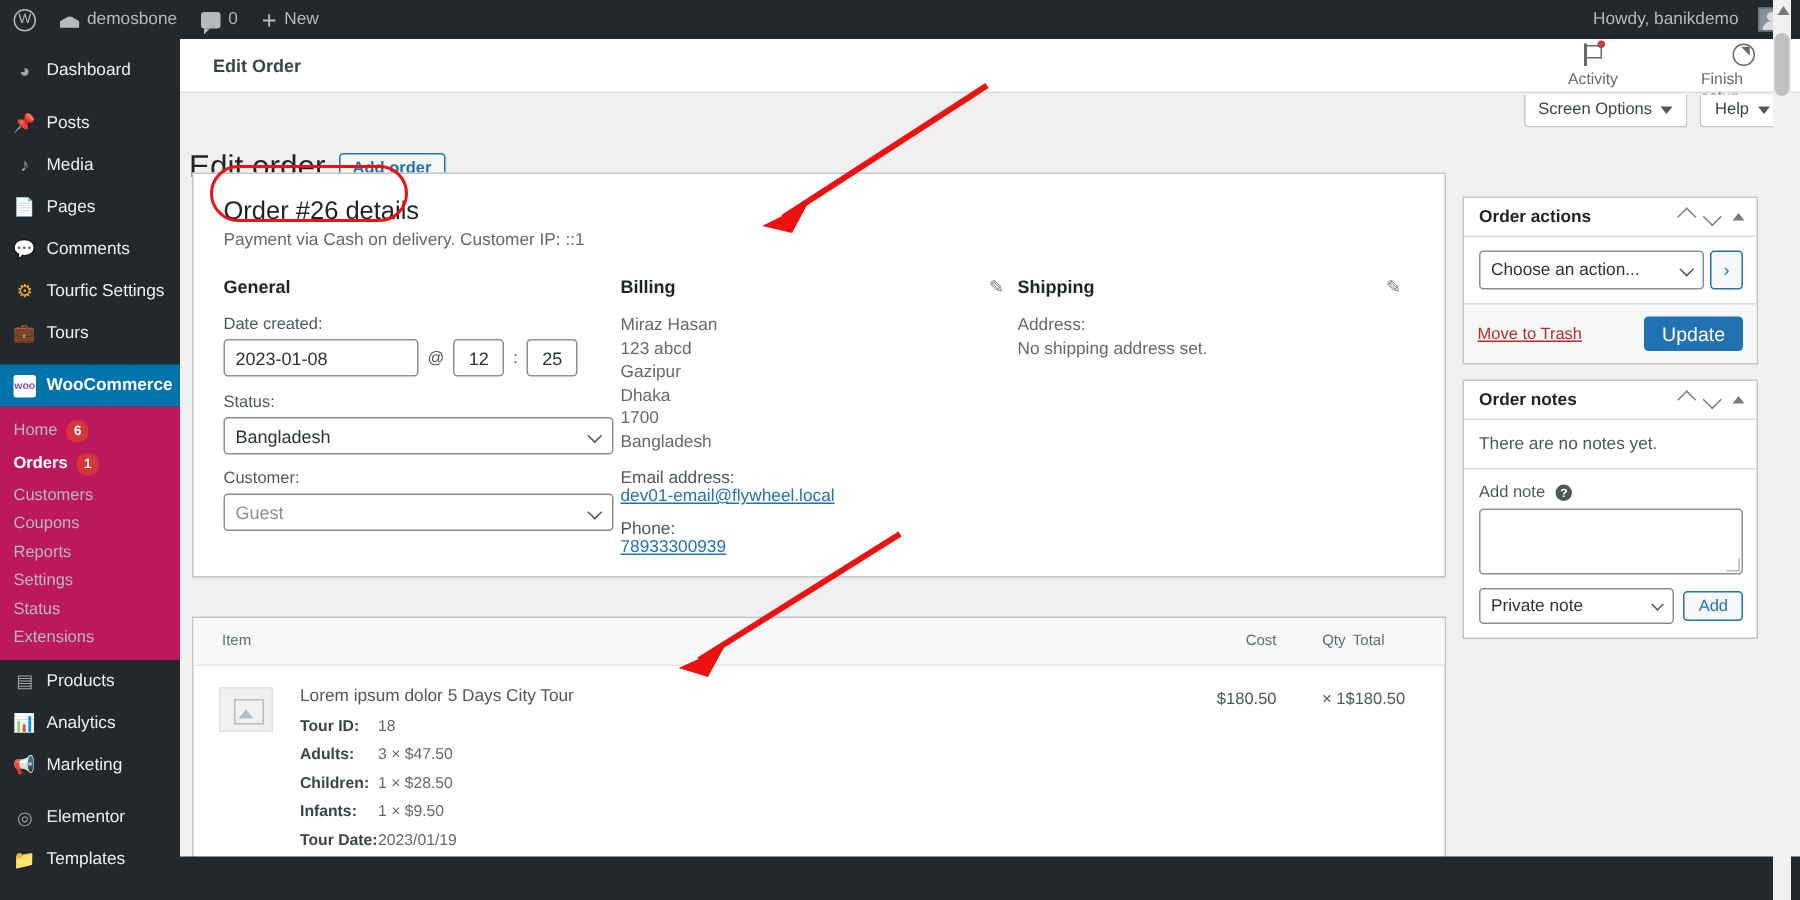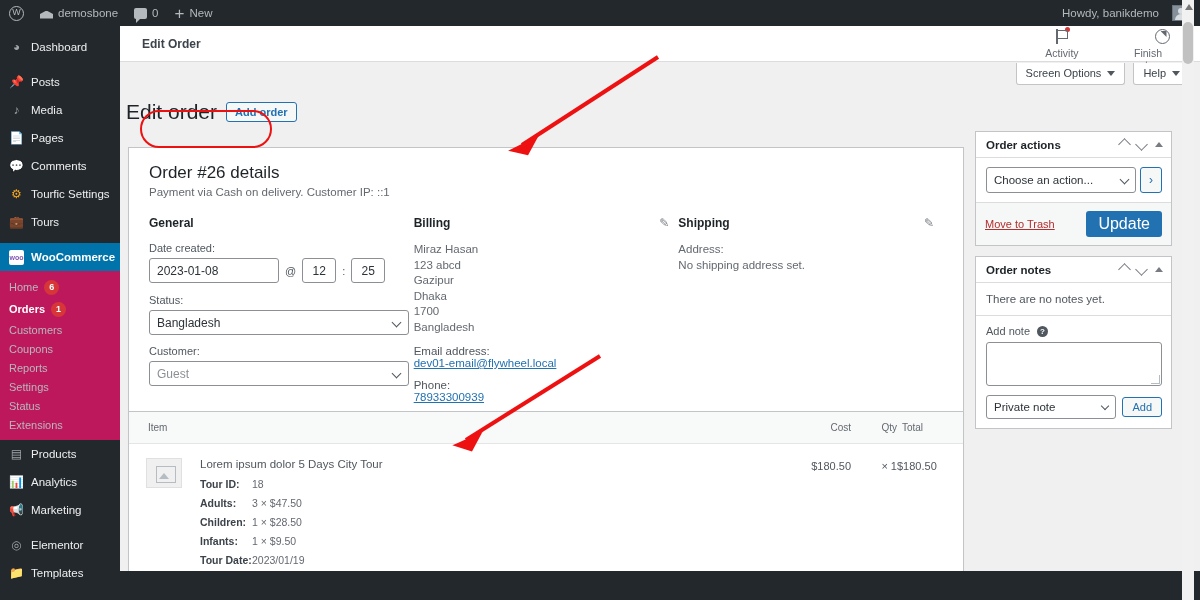--- a/index.html
+++ b/index.html
@@ -88,21 +88,21 @@
   .caret { width:0;height:0;border-left:4px solid transparent;border-right:4px solid transparent;
            border-top:5px solid #50575e; display:inline-block; }
 
   .pagetitle { position:absolute; left: 6px; top: 74px; display:flex; align-items:center; gap: 9px; }
   .pagetitle h1 { font-size: 21px; font-weight: 400; color:#1d2327; }
   .addorder { border:1px solid #2271b1; color:#2271b1; background:#f6f7f7; border-radius:3px;
               font-size: 11px; padding: 3px 8px; font-weight: 600; }
 
   
   .panel { background:#fff; border:1px solid #c3c4c7; box-shadow: 0 1px 1px rgba(0,0,0,.04); }
-  .orderpanel { position:absolute; left: 8px; top: 121px; width: 836px; height: 270px; }
+  .orderpanel { position:absolute; left: 8px; top: 89px; width: 836px; height: 270px; }
   .orderhead { padding: 14px 18px 10px 20px; }
   .orderhead h2 { font-size: 17px; font-weight: 400; color:#1d2327; line-height: 22px; }
   .orderhead .meta { font-size: 11.5px; color:#646970; margin-top: 2px; }
 
   .cols { display:flex; padding: 8px 20px 0 20px; }
   .col { width: 270px; position: relative; }
   .col h3 { font-size: 12px; color:#1d2327; margin-bottom: 12px; font-weight: 700; }
   .fl { font-size: 11px; color:#50575e; margin-bottom: 4px; display:block; }
   .inp { border:1px solid #8c8f94; border-radius: 3px; height: 25px; padding: 0 7px;
          font-size: 12px; color:#2c3338; background:#fff; font-family:"Liberation Sans",sans-serif; }
@@ -159,21 +159,21 @@
   .boxbody { padding: 9px 9px 9px 10px; }
   .actselrow { display:flex; gap: 4px; }
   .actsel { position:relative; flex:1; }
   .actsel .inp { width: 100%; height: 26px; display:flex; align-items:center; color:#2c3338; font-size: 11.5px; }
   .actsel .chev { position:absolute; right: 8px; top: 9px; width: 7px; height: 7px;
     border-right: 1.5px solid #50575e; border-bottom: 1.5px solid #50575e; transform: rotate(45deg); }
   .gobtn { width: 22px; height: 26px; border:1px solid #2271b1; border-radius:3px; background:#f6f7f7;
            color:#2271b1; font-size: 12px; display:flex; align-items:center; justify-content:center; }
   .boxfoot { border-top:1px solid #dcdcde; padding: 8px 9px; display:flex; align-items:center; background:#f6f7f7;}
   .trash { font-size: 11px; color:#b32d2e; text-decoration: underline; flex:1; }
-  .updbtn { background:#2271b1; color:#fff; font-size: 16px; padding: 4px 12px; border-radius: 3px; }
+  .updbtn { background:#2271b1; color:#fff; font-size: 13px; padding: 4px 12px; border-radius: 3px; }
   .notes-empty { font-size: 11.5px; color:#50575e; padding: 10px; border-bottom:1px solid #dcdcde; }
   .addnote { font-size: 11px; color:#50575e; display:flex; align-items:center; gap: 7px; margin-bottom: 5px; }
   .helpicon { width: 11px; height: 11px; border-radius:50%; background:#50575e; color:#fff;
               font-size: 8px; line-height: 11px; text-align:center; font-weight:700; }
   .ta { width: 100%; height: 44px; border:1px solid #8c8f94; border-radius:3px; background:#fff; position:relative; }
   .ta::after { content:""; position:absolute; right:1px; bottom:1px; width:8px; height:8px;
      border-right:1px solid #b5bcc2; border-bottom:1px solid #b5bcc2; }
   .noterow { display:flex; gap: 6px; margin-top: 9px; align-items:center; }
   .notesel { position:relative; flex:1; }
   .notesel .inp { width:100%; height: 24px; display:flex; align-items:center; font-size: 11.5px; }

